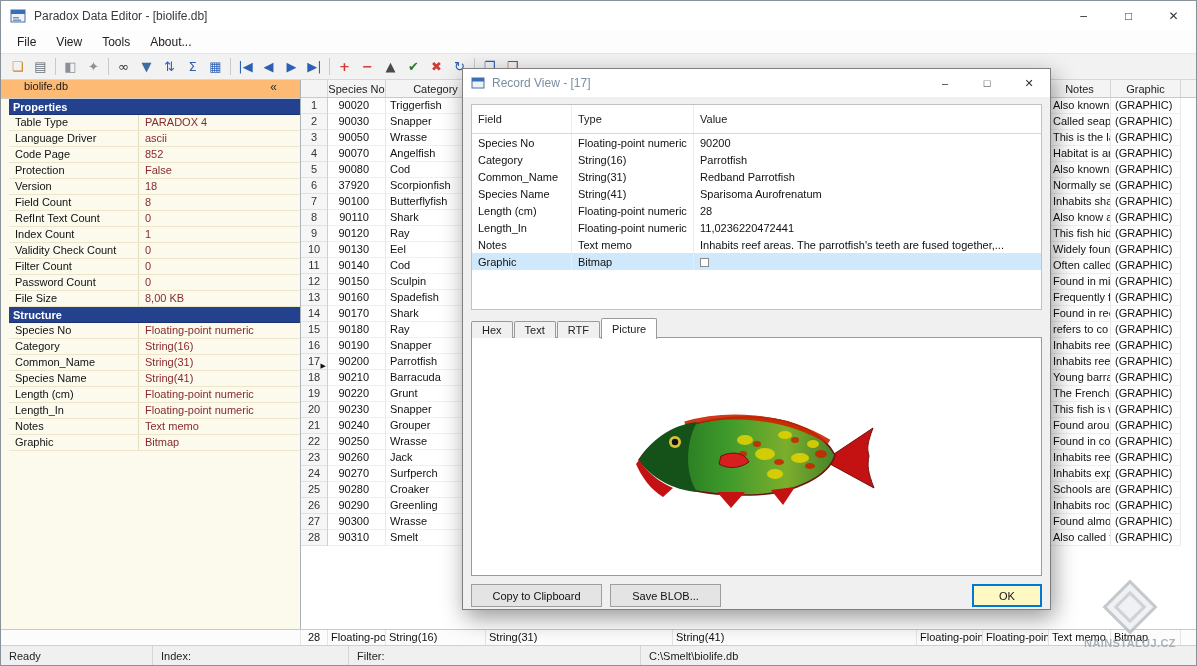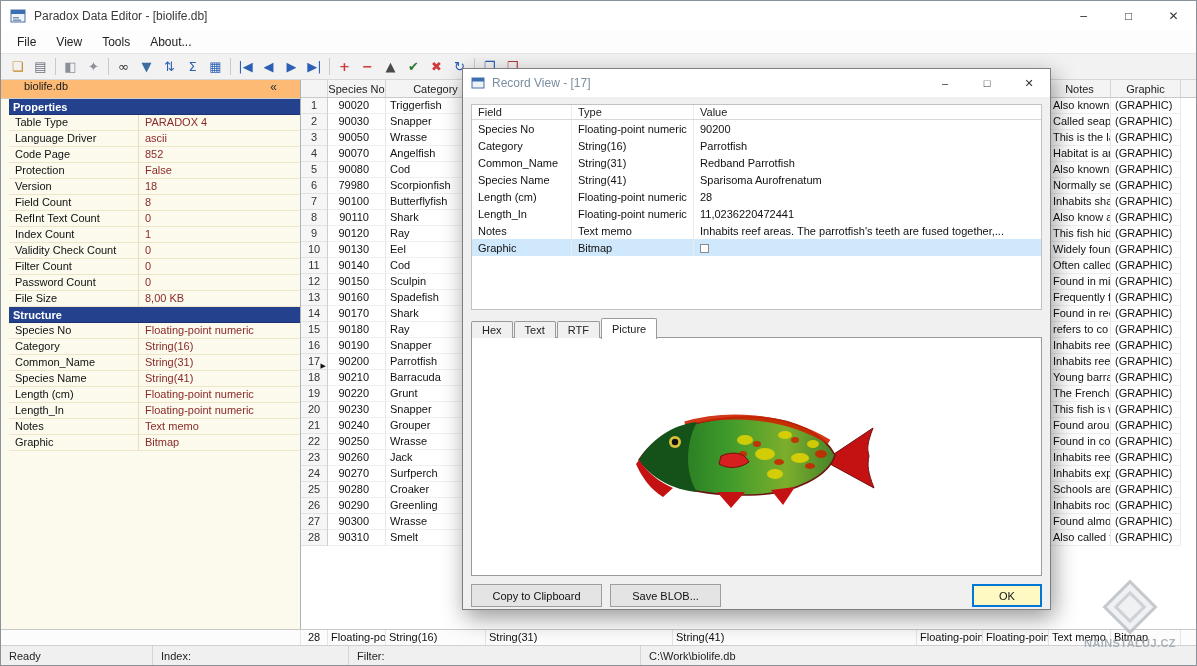--- a/index.html
+++ b/index.html
@@ -71,21 +71,21 @@
           border:1px solid #7f7f7f;box-shadow:3px 8px 22px rgba(0,0,0,.40);z-index:10;}
   .dlg-title{height:28px;background:#fff;display:flex;align-items:center;}
   .dlg-icon{margin-left:8px;display:flex;}
   .dlg-title-text{margin-left:7px;font-size:12px;color:#7b8ea0;white-space:nowrap;}
   .dlg-btns{margin-left:auto;display:flex;height:100%;}
   .dlg-btn{width:42px;height:100%;display:flex;align-items:center;justify-content:center;font-size:11px;color:#333;}
   .dlg-body{position:absolute;left:0;top:28px;right:0;bottom:0;}
 
   .field-table{position:absolute;left:8px;right:8px;top:7px;height:206px;background:#fff;
                border:1px solid #c2c2c2;overflow:hidden;}
-  .f-hrow{display:flex;height:15px;border-bottom:1px solid #d8d8d8;align-items:center;color:#222;}
+  .f-hrow{display:flex;height:29px;border-bottom:1px solid #d8d8d8;align-items:center;color:#222;}
   .f-row{display:flex;height:17px;align-items:center;}
   .f-row.sel{background:#cfe8fb;}
   .f-cell{overflow:hidden;white-space:nowrap;padding-left:6px;}
   .f-field{width:100px;border-right:1px solid #ececec;align-self:stretch;display:flex;align-items:center;}
   .f-type{width:122px;border-right:1px solid #ececec;align-self:stretch;display:flex;align-items:center;}
   .f-value{flex:1;}
   .bmp-box{display:inline-block;width:9px;height:9px;border:1px solid #8a8a8a;background:#fff;vertical-align:middle;}
 
   .tabs{position:absolute;left:8px;top:221px;height:20px;display:flex;align-items:flex-end;z-index:2;}
   .tab{height:17px;line-height:16px;padding:0 10px;background:#f0f0f0;border:1px solid #9a9a9a;border-bottom:none;
@@ -333,21 +333,21 @@
             <span class="g-cell" style="width: 244px;"></span>
             <span class="g-cell" style="width: 66px;"></span>
             <span class="g-cell" style="width: 66px;"></span>
             <span class="g-cell" style="width: 62px;">Also known a</span>
             <span class="g-cell" style="width: 70px;">(GRAPHIC)</span>
           </div>
           <div class="g-row">
             <span class="g-cell rn" style="width: 27px;">
               <span>6</span>
             </span>
-            <span class="g-cell num" style="width: 58px;">79980</span>
+            <span class="g-cell num" style="width: 58px;">37920</span>
             <span class="g-cell" style="width: 100px;">Scorpionfish</span>
             <span class="g-cell" style="width: 187px;"></span>
             <span class="g-cell" style="width: 244px;"></span>
             <span class="g-cell" style="width: 66px;"></span>
             <span class="g-cell" style="width: 66px;"></span>
             <span class="g-cell" style="width: 62px;">Normally see</span>
             <span class="g-cell" style="width: 70px;">(GRAPHIC)</span>
           </div>
           <div class="g-row">
             <span class="g-cell rn" style="width: 27px;">
@@ -650,21 +650,21 @@
       <span class="gf-cell" style="width: 66px;">Floating-point</span>
       <span class="gf-cell" style="width: 66px;">Floating-point</span>
       <span class="gf-cell" style="width: 62px;">Text memo</span>
       <span class="gf-cell" style="width: 70px;">Bitmap</span>
     </div>
 
   <div class="statusbar">
     <span class="sb-panel sb-1">Ready</span>
     <span class="sb-panel sb-2">Index:</span>
     <span class="sb-panel sb-3">Filter:</span>
-    <span class="sb-panel sb-4">C:\Work\biolife.db</span>
+    <span class="sb-panel sb-4">C:\Smelt\biolife.db</span>
   </div>
 
   <div class="dialog">
     <div class="dlg-title">
       <span class="dlg-icon">
         <svg width="14" height="14">
             <rect x="1" y="2" width="12" height="10" fill="#eef3f8" stroke="#4a6fa5"></rect>
             <rect x="1" y="2" width="12" height="3.5" fill="#3c6eb4"></rect>
           </svg>
       </span>

